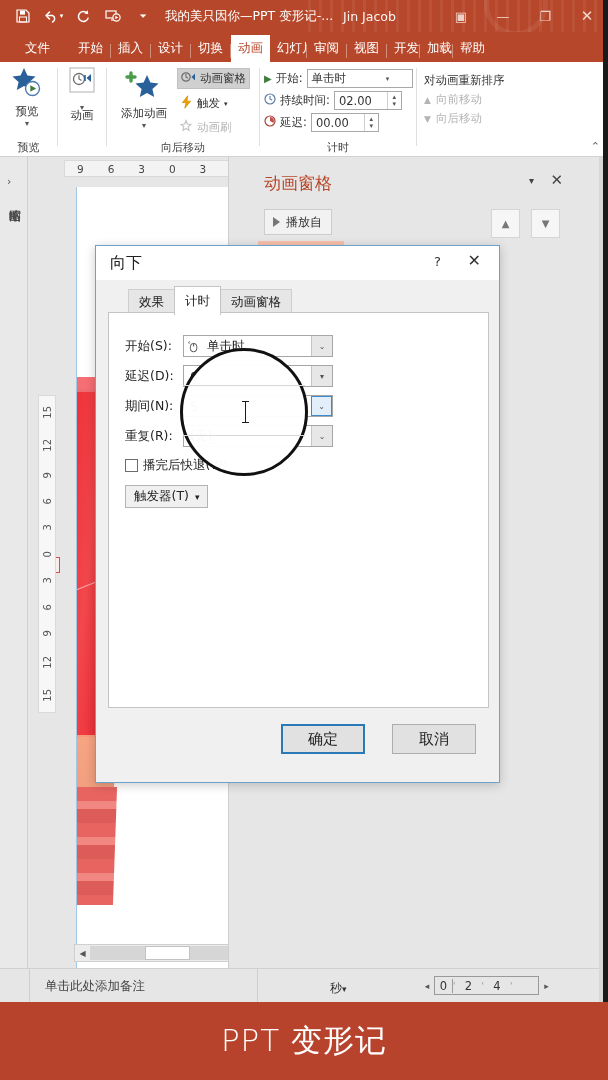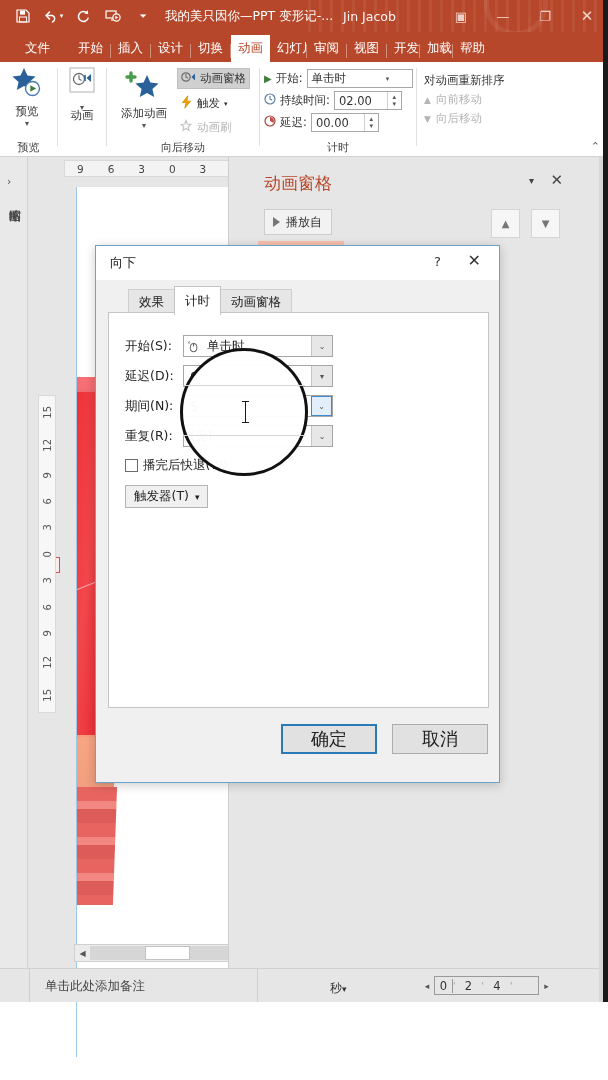--- a/index.html
+++ b/index.html
@@ -167,21 +167,21 @@
   .tl-cur { width:18px; text-align:center; border-right:1px solid #9a9a9a; }
   .tl-seg { width:26px; text-align:center; }
   .tl-tick { color:#999; font-size:9px; }
   .status-div { position:absolute; top:968px; width:1px; height:34px; background:#cfcfcf; }
 
   
   .dlg { position:absolute; left:95px; top:245px; width:405px; height:538px; background:#f0f0f0;
      border:1px solid #6aa2cc; box-shadow:0 2px 10px rgba(0,0,0,.2); }
   .dlg-title { position:absolute; left:0; top:0; width:100%; height:34px; background:#ffffff;
      display:flex; align-items:center; }
-  .dlg-title .t { margin-left:14px; font-size:13px; color:#222; }
+  .dlg-title .t { margin-left:14px; font-size:16px; color:#222; }
   .dlg-help { position:absolute; right:58px; top:8px; font-size:13px; color:#333; }
   .dlg-close { position:absolute; right:18px; top:5px; font-size:16px; color:#333; }
 
   .tabstrip { position:absolute; left:12px; top:40px; display:flex; align-items:flex-end;margin-left:20px; }
   .dtab { font-size:12.5px; color:#222; padding:4px 10px 4px 10px; background:#e6e6e6;
      border:1px solid #cfcfcf; border-bottom:none; margin-right:-1px; }
   .dtab.active { background:#ffffff; padding-top:6px; padding-bottom:5px; border-color:#c4c4c4;
      position:relative; z-index:3; }
 
   .dlg-body { position:absolute; left:12px; top:66px; width:381px; height:396px; background:#ffffff;
@@ -197,21 +197,21 @@
   .fctl.focus .drop { background:#e2eefa; border:1px solid #3d8ad1; }
   .mouse-ico { width:17px; display:flex; justify-content:center; }
 
   .chk-row { display:flex; align-items:center; gap:5px; margin-top:6px; }
   .chkbox { width:13px; height:13px; border:1px solid #6b6b6b; background:#fff; }
   .chk-lbl { font-size:12.5px; color:#222; }
   .trigbtn { margin-top:11px; height:23px; display:inline-flex; align-items:center; gap:6px;
      padding:0 8px; background:#f0f0f0; border:1px solid #b4b4b4; font-size:12.5px; color:#222; }
 
   .dlg-footer { position:absolute; left:0; bottom:0; width:100%; height:72px; }
-  .btn { position:absolute; top:14px; width:96px; height:30px; font-size:18px; color:#222;
+  .btn { position:absolute; top:14px; width:84px; height:30px; font-size:15px; color:#222;
      display:flex; align-items:center; justify-content:center; background:#e1e1e1;
      border:1px solid #adadad; }
   .btn.primary { background:#e1e1e1; border:2px solid #2a7ab8; }
 
   
   .magnifier { position:absolute; left:180px; top:348px; width:128px; height:128px;
      border-radius:50%; border:3px solid #111; background:rgba(255,255,255,.97);
      pointer-events:none; z-index:50; }
   .mag-line { position:absolute; left:0; width:100%; height:1px; background:#d8d8d8; }
   .mag-caret { position:absolute; left:62px; top:50px; width:1px; height:22px; background:#1b1b1b; }
@@ -645,14 +645,17 @@
 
   <div class="magnifier">
     <div class="mag-line" style="top:34px;"></div>
     <div class="mag-line" style="top:84px;"></div>
     <div class="mag-caret"></div>
   </div>
 
   <div class="rightedge2"></div>
   <div class="rightedge"></div>
 
+  <div class="banner">
+    <div class="banner-text">PPT 变形记</div>
+  </div>
 
 </div>
 
 </body></html>

